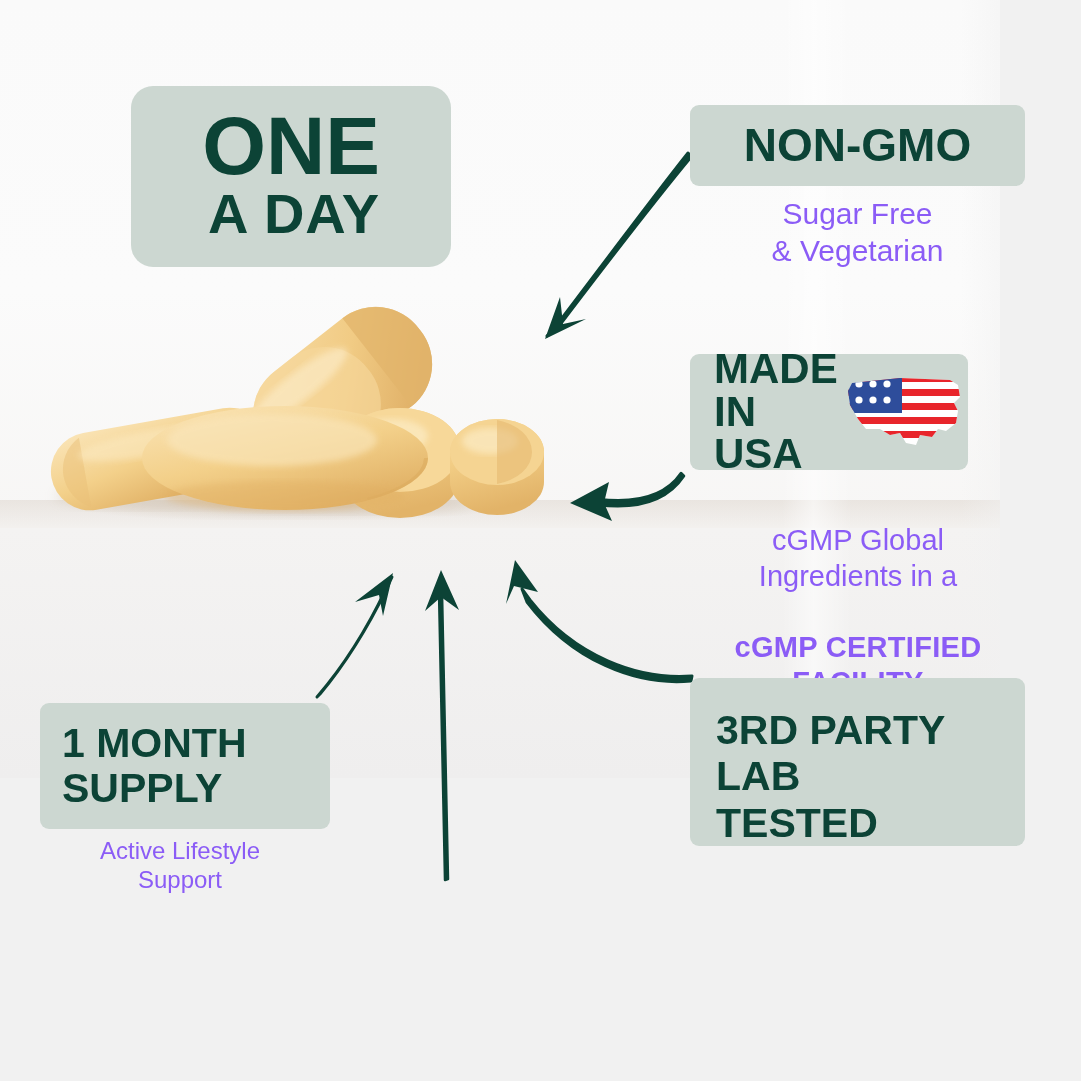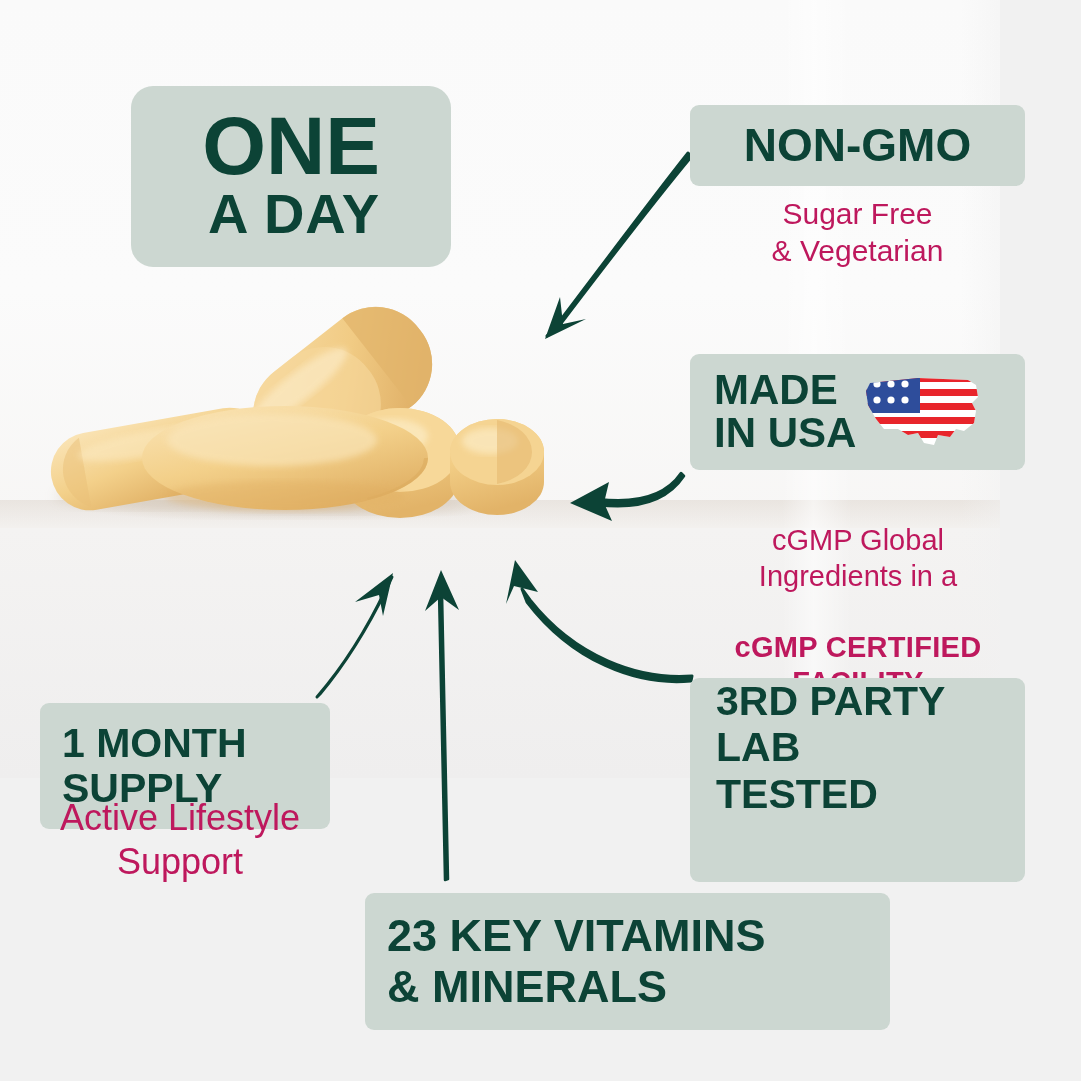--- a/index.html
+++ b/index.html
@@ -56,49 +56,49 @@
     flex-direction:column;justify-content:center;align-items:center;padding-bottom:4px;}
   #badge-one-a-day .line1{font-size:82px;font-weight:bold;letter-spacing:0px;line-height:0.94;}
   #badge-one-a-day .line2{font-size:56px;font-weight:bold;letter-spacing:1px;line-height:1.0;margin-top:2px;margin-left:6px;}
 
   
   #badge-non-gmo{left:690px;top:105px;width:335px;height:81px;
     justify-content:center;}
   #badge-non-gmo .btxt{font-size:46px;letter-spacing:0px;}
 
   
-  #badge-made-usa{left:690px;top:354px;width:335px;height:116px;
+  #badge-made-usa{left:690px;top:354px;width:278px;height:116px;
     justify-content:flex-start;padding-left:24px;gap:8px;}
   #badge-made-usa .btxt{font-size:42px;line-height:1.02;letter-spacing:0px;}
   #usa-map-icon{width:122px;height:84px;flex:0 0 auto;margin-top:2px;}
 
   
-  #badge-3rd-party{left:690px;top:678px;width:335px;height:204px;
-    padding-left:26px;align-items:flex-start;}
+  #badge-3rd-party{left:690px;top:678px;width:335px;height:168px;
+    padding-left:26px;align-items:flex-end;}
   #badge-3rd-party .btxt{font-size:41px;line-height:1.13;letter-spacing:0px;}
 
   
   #badge-1-month{left:40px;top:703px;width:290px;height:126px;
     padding-left:22px;align-items:center;}
   #badge-1-month .btxt{font-size:41px;line-height:1.1;letter-spacing:0px;}
 
   
   #badge-23-key{left:365px;top:893px;width:525px;height:137px;
     padding-left:22px;align-items:center;}
   #badge-23-key .btxt{font-size:45px;line-height:1.12;letter-spacing:0px;}
 
   
   .caption{
-    position:absolute;color:#be185d;text-align:center;
+    position:absolute;color:#8b5cf6;text-align:center;
     line-height:1.22;white-space:pre-line;
   }
   #caption-non-gmo{left:690px;top:196px;width:335px;font-size:30px;font-weight:normal;}
   #caption-made-usa{left:688px;top:488px;width:340px;font-size:29px;font-weight:normal;}
   #caption-made-usa .strong{font-weight:bold;letter-spacing:0.3px;}
-  #caption-1-month{left:30px;top:796px;width:300px;font-size:36px;font-weight:normal;}
+  #caption-1-month{left:30px;top:836px;width:300px;font-size:24px;font-weight:normal;}
 
   
   #arrows{position:absolute;left:0;top:0;width:1081px;height:1081px;pointer-events:none;}
 
   
   #pills{position:absolute;left:40px;top:300px;width:530px;height:220px;}
 </style>
 </head>
 <body>
 
@@ -269,18 +269,14 @@
 TESTED</div>
   </div>
 
   <div class="badge" id="badge-1-month">
     <div class="btxt">1 MONTH
 SUPPLY</div>
   </div>
   <div class="caption" id="caption-1-month">Active Lifestyle
 Support</div>
 
-  <div class="badge" id="badge-23-key">
-    <div class="btxt">23 KEY VITAMINS
-&amp; MINERALS</div>
-  </div>
 
 </div>
 
 </body></html>

